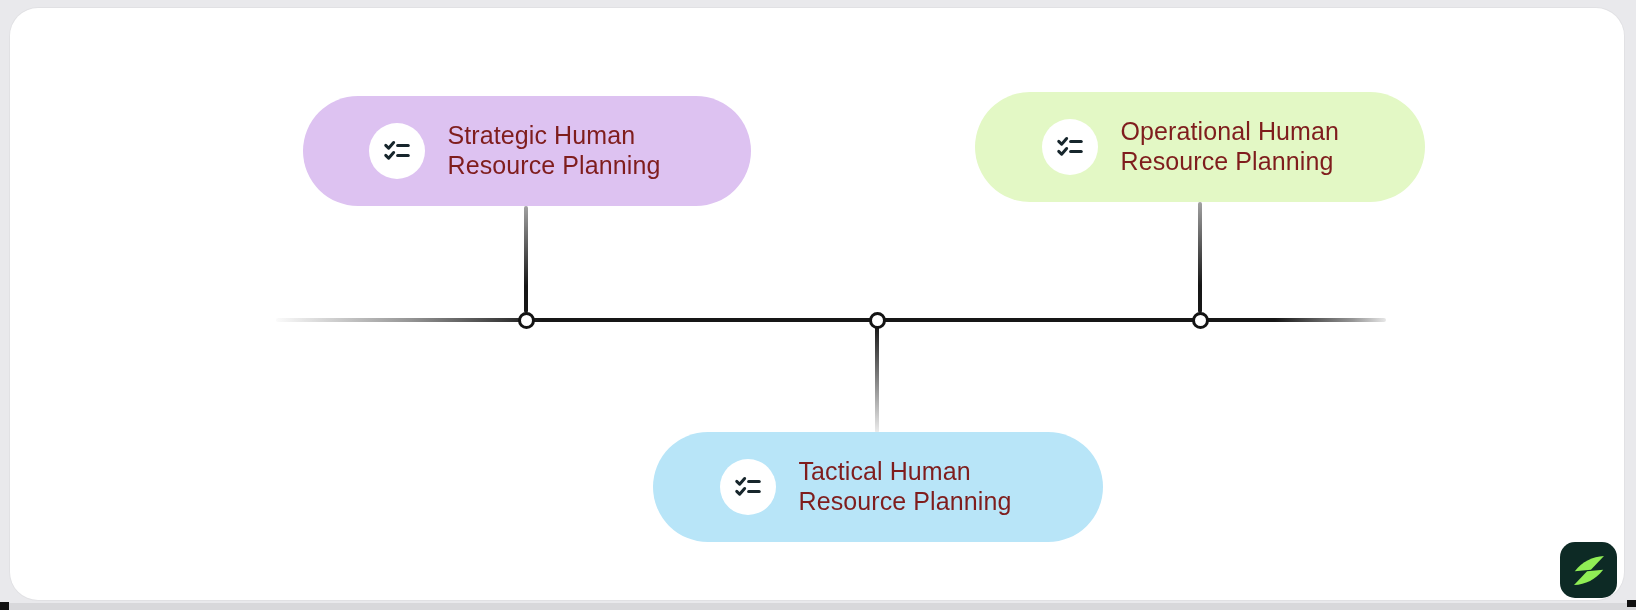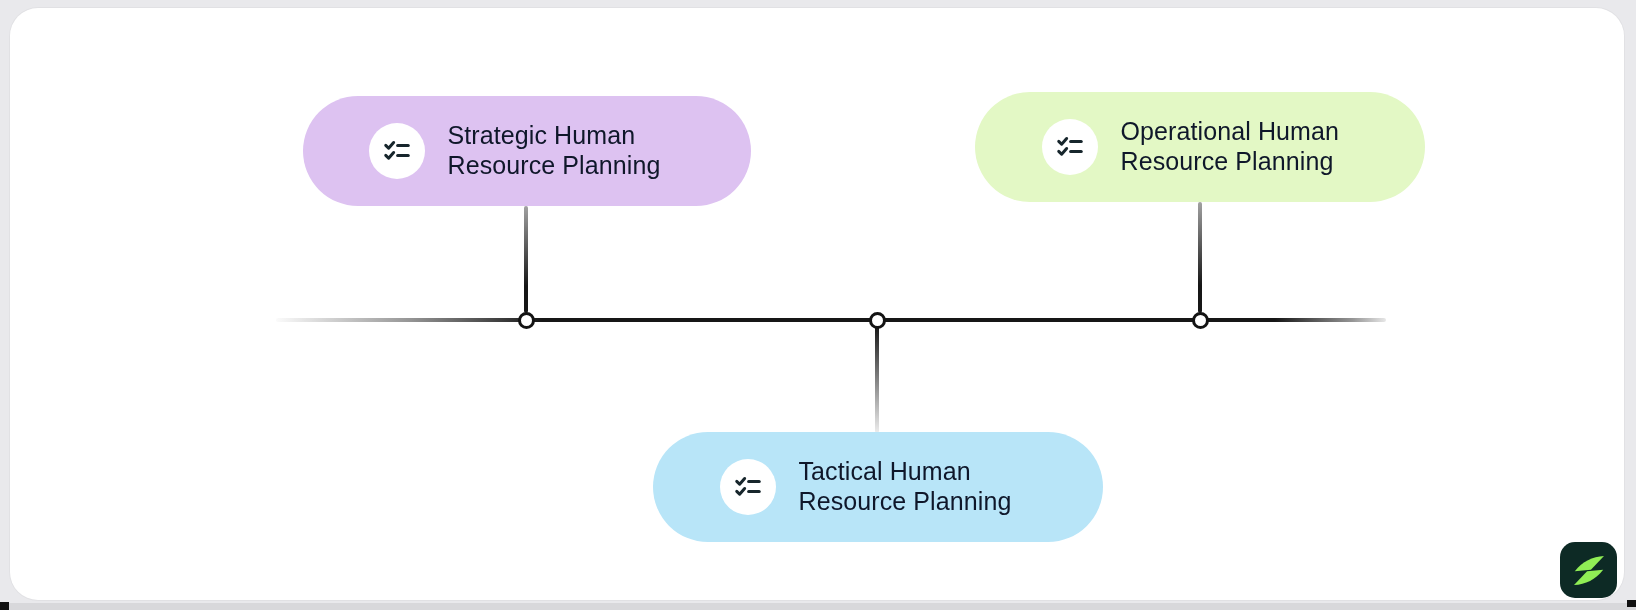--- a/index.html
+++ b/index.html
@@ -102,21 +102,21 @@
     border-radius: 50%;
     display: flex;
     align-items: center;
     justify-content: center;
   }
   .icon-circle svg { width: 30px; height: 30px; }
   .pill-label {
     font-size: 25px;
     line-height: 1.19;
     font-weight: 500;
-    color: #0f172a;
+    color: #7f1d1d;
     max-width: 238px;
     letter-spacing: 0.1px;
   }
   
   .logo {
     position: absolute;
     left: 1550px; top: 534px;
     width: 57px; height: 56px;
     border-radius: 15px;
     display: flex;

